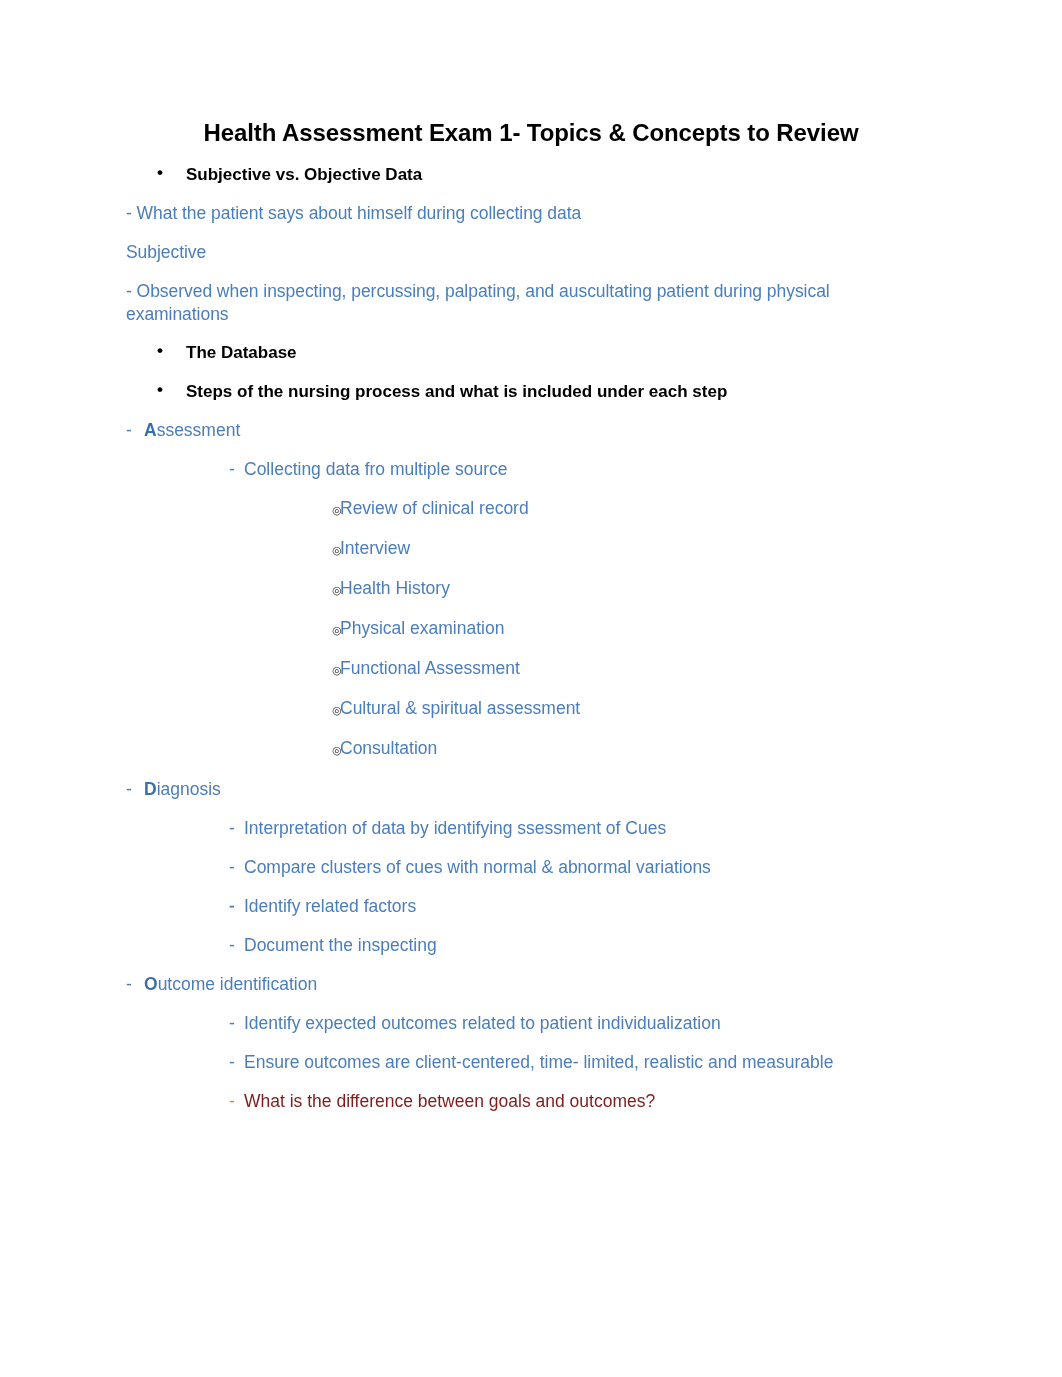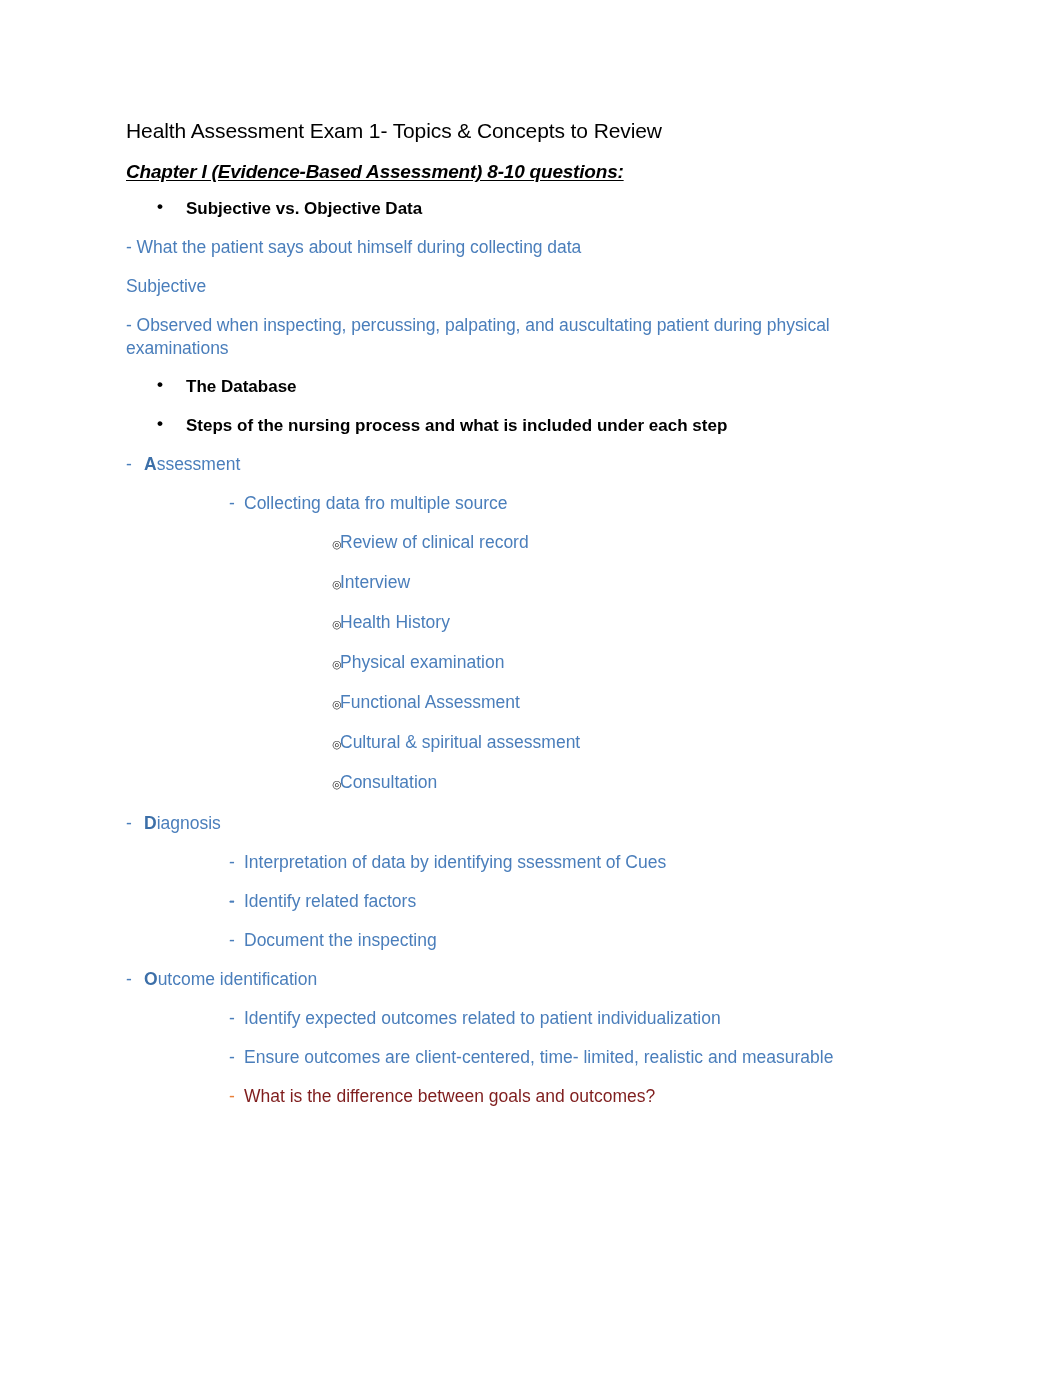--- a/index.html
+++ b/index.html
@@ -22,24 +22,24 @@
   }
   .doc {
     position: absolute;
     left: 126px;
     top: 118px;
     width: 810px;
   }
 
   
   .doc-title {
-    font-size: 21px;
-    font-weight: normal;
-    color: #000000;
-    text-align: left;
+    font-size: 24px;
+    font-weight: bold;
+    color: #000000;
+    text-align: center;
     line-height: 1.25;
     margin: 0 0 16px 0;
     letter-spacing: -0.1px;
   }
 
   
   .chapter-heading {
     font-size: 19px;
     font-weight: bold;
     font-style: italic;
@@ -137,21 +137,20 @@
   }
 </style>
 </head>
 <body>
 
 <div class="page" style="background: rgb(255, 255, 255);">
   <div class="doc">
 
     <h1 class="doc-title" style="color: rgb(0, 0, 0);">Health Assessment Exam 1- Topics &amp; Concepts to Review</h1>
 
-    <p class="chapter-heading" style="color: rgb(0, 0, 0);">Chapter I (Evidence-Based Assessment) 8-10 questions:</p>
 
     <p class="dot-item" style="color: rgb(0, 0, 0);">
       <span class="dot-marker" style="color: rgb(0, 0, 0);">•</span><span>Subjective vs. Objective Data</span>
     </p>
 
     <p class="blue-line" style="color: rgb(74, 126, 187);">-  What the patient says about himself during collecting data</p>
 
     <p class="blue-line" style="color: rgb(74, 126, 187);">Subjective</p>
 
 
@@ -197,21 +196,21 @@
     </p>
 
     <p class="lvl1" style="color: rgb(74, 126, 187);">
       <span class="dash" style="color: rgb(74, 126, 187);">-</span><span class="cap" style="color: rgb(60, 111, 168);">D</span><span>iagnosis</span>
     </p>
 
     <p class="lvl2" style="color: rgb(74, 126, 187);">
       <span class="dash" style="color: rgb(74, 126, 187);">-</span><span>Interpretation of data by identifying ssessment of Cues</span>
     </p>
     <p class="lvl2" style="color: rgb(74, 126, 187);">
-      <span class="dash" style="color: rgb(74, 126, 187);">-</span>
+      <span class="dash" style="color: rgb(74, 126, 187);">-</span><span>Compare clusters of cues with normal &amp; abnormal variations</span>
     </p>
     <p class="lvl2" style="color: rgb(74, 126, 187);">
       <span class="dash" style="color: rgb(74, 126, 187);">-</span>
     </p>
     <p class="lvl2" style="color: rgb(74, 126, 187);">
       <span class="dash" style="color: rgb(74, 126, 187);">-</span><span>Identify related factors</span>
     </p>
     <p class="lvl2" style="color: rgb(74, 126, 187);">
       <span class="dash" style="color: rgb(74, 126, 187);">-</span><span>Document the inspecting</span>
     </p>

